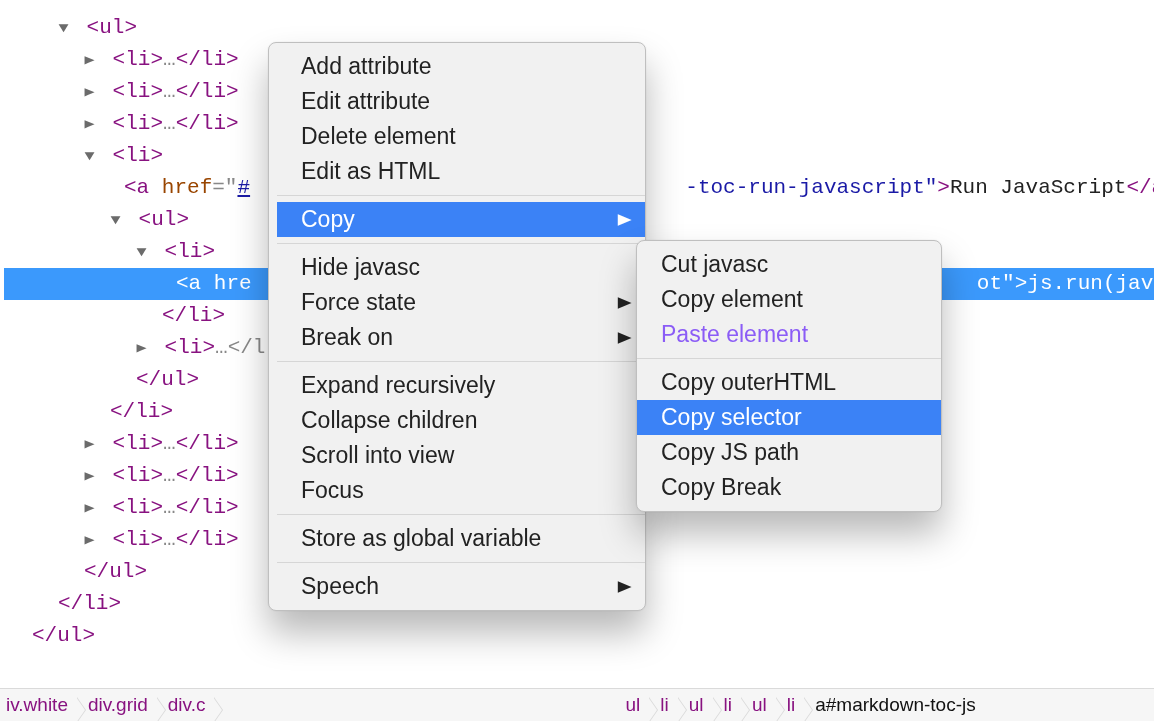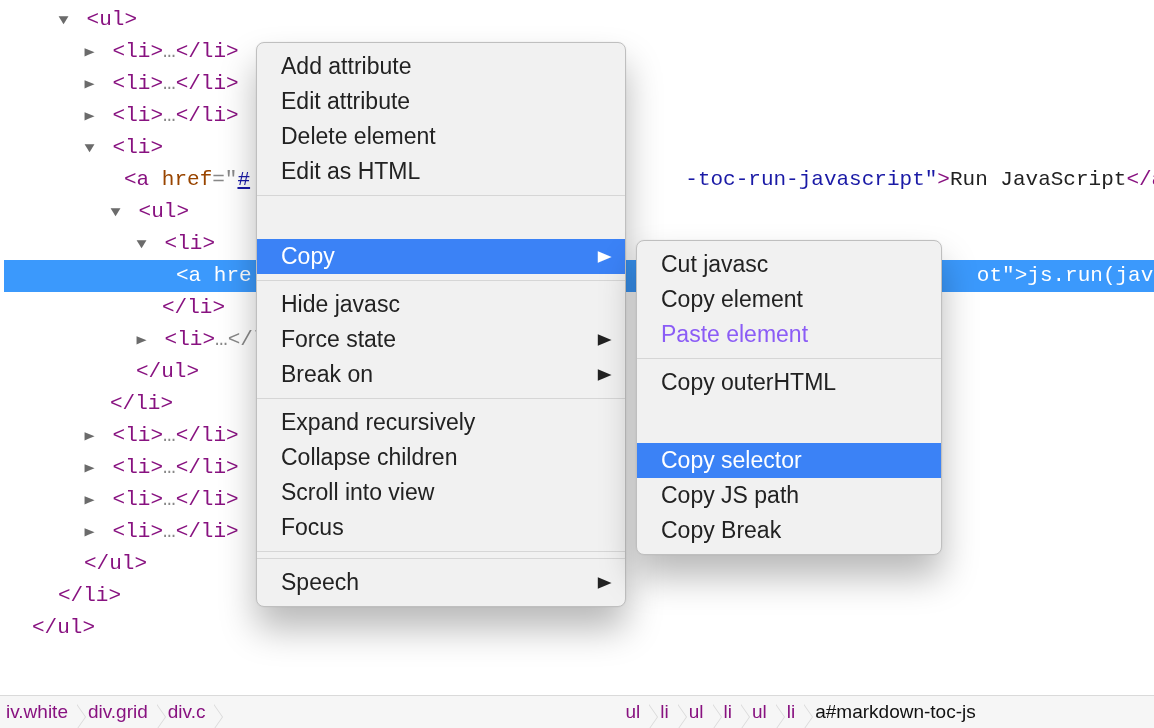--- a/index.html
+++ b/index.html
@@ -1,59 +1,59 @@
 <!DOCTYPE html>
 <html><head>
 <meta charset="utf-8">
 <style>
   html,body{margin:0;padding:0;width:1154px;height:728px;overflow:hidden;
     font-family:Menlo,Consolas,"Courier New",monospace;font-size:21px;
     background:#fff;color:#222;}
-  .tree{padding:4px 0 0 4px;white-space:nowrap;}
+  .tree{padding:12px 0 0 4px;white-space:nowrap;}
   .row{height:32px;line-height:32px;}
   .disc{display:inline-block;width:14px;color:#6b6b6b;font-size:14px;
     vertical-align:1px;transform:scaleX(1.2);}
   .disc.down::before{content:"▼";}
   .disc.right::before{content:"▶";}
   .tag{color:#881280;}
   .attr-name{color:#994500;}
   .attr-val{color:#1a1aa6;}
   .attr-val.und{text-decoration:underline;}
   .text{color:#222;}
   .ellips{color:#888;}
   .gray{color:#888;}
   .hl{background:#3b99fc;color:#fff;}
   .hl .tag,.hl .attr-name,.hl .attr-val,.hl .text,.hl .gray{color:#fff;}
 
-  .crumbs{position:absolute;left:0;right:0;bottom:0;height:32px;
+  .crumbs{position:absolute;left:0;right:0;bottom:7px;height:32px;
     border-top:1px solid #dadada;background:#f6f6f6;
     font-family:-apple-system,Helvetica,Arial,sans-serif;font-size:19px;
     color:#555;display:flex;align-items:center;overflow:hidden;}
   .crumb{padding:0 14px 0 6px;color:#555;position:relative;flex:0 0 auto;}
   .crumb.sel{color:#111;}
   .crumbs .sep{position:absolute;right:-4px;top:3px;width:0;height:0;
     border-top:13px solid transparent;border-bottom:13px solid transparent;
     border-left:9px solid #dadada;}
   .crumbs .sep::after{content:"";position:absolute;left:-10px;top:-13px;
     border-top:13px solid transparent;border-bottom:13px solid transparent;
     border-left:9px solid #f6f6f6;}
   .crumb.tag-c{color:#881280;}
 
   
   .menu{position:absolute;background:#f1f1f1;border:1px solid #bfbfbf;
     border-radius:8px;box-shadow:0 22px 36px rgba(0,0,0,.28),0 0 0 1px rgba(0,0,0,.02);
     font-family:-apple-system,Helvetica,Arial,sans-serif;font-size:23px;
     color:#222;padding:6px 0;}
   .mitem{padding:4px 22px 4px 24px;position:relative;}
   .mitem.disabled{color:#8b5cf6;}
-  .mitem.sel{background:#3b82f6;color:#fff;margin-top:43px;}
+  .mitem.sel{background:#3b82f6;color:#fff;}
   .mitem .sub-arrow{position:absolute;right:14px;top:8px;font-size:15px;transform:scaleX(1.2);}
   .mitem.sel .sub-arrow{color:#fff;}
   .msep{height:1px;background:#d6d6d6;margin:6px 0;}
-  #menu1{left:256px;top:42px;width:368px;}
+  #menu1{left:268px;top:42px;width:368px;padding-left:8px;}
   #menu2{left:636px;top:240px;width:304px;}
 </style>
 </head>
 <body>
 
 <div class="tree">
 
   <div class="row" style="padding-left:56px">
     <span class="disc down"></span>
     <span class="tag">&lt;ul&gt;</span>
@@ -168,20 +168,21 @@
   <div class="msep"></div>
   <div class="mitem"><span>Hide javasc</span></div>
   <div class="mitem"><span>Force state</span><span class="sub-arrow">▶</span></div>
   <div class="mitem"><span>Break on</span><span class="sub-arrow">▶</span></div>
   <div class="msep"></div>
   <div class="mitem"><span>Expand recursively</span></div>
   <div class="mitem"><span>Collapse children</span></div>
   <div class="mitem"><span>Scroll into view</span></div>
   <div class="mitem"><span>Focus</span></div>
   <div class="msep"></div>
+  <div class="mitem"><span>Store as global variable</span></div>
   <div class="msep"></div>
   <div class="mitem"><span>Speech</span><span class="sub-arrow">▶</span></div>
 </div>
 
 <div id="menu2" class="menu">
   <div class="mitem"><span>Cut javasc</span></div>
   <div class="mitem"><span>Copy element</span></div>
   <div class="mitem disabled"><span>Paste element</span></div>
   <div class="msep"></div>
   <div class="mitem"><span>Copy outerHTML</span></div>

